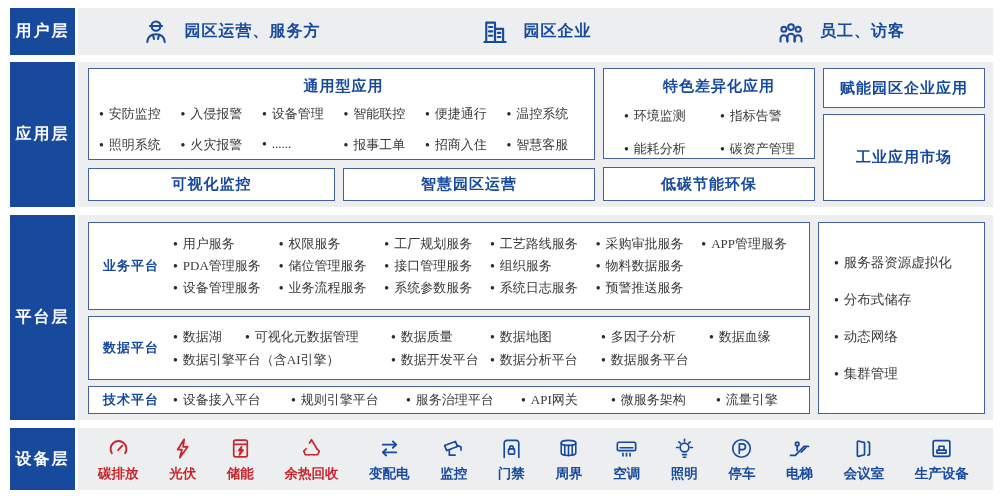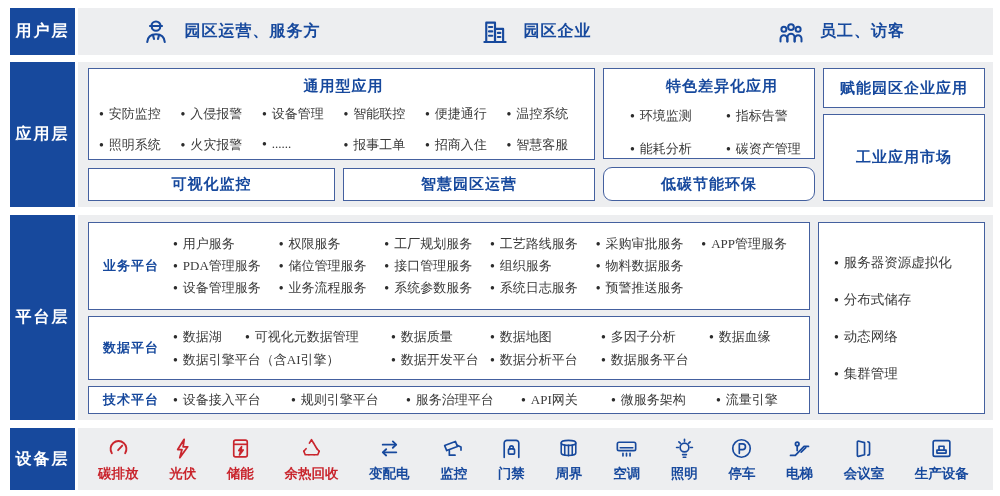--- a/index.html
+++ b/index.html
@@ -34,25 +34,25 @@
   
   .app-content { display:flex; gap:8px; padding:6px 8px 6px 10px; }
   .app-col1 { width:507px; flex:none; display:flex; flex-direction:column; gap:8px; }
   .app-col2 { width:212px; flex:none; display:flex; flex-direction:column; gap:8px; }
   .app-col3 { flex:1; display:flex; flex-direction:column; gap:6px; }
   .general-box { height:92px; padding:8px 6px 0 10px; }
   .general-grid { display:grid; grid-template-columns:repeat(6,1fr); row-gap:13px; margin-top:9px; }
   .app-row { display:flex; gap:8px; height:33px; }
   .visual-box { width:247px; flex:none; }
   .smart-box { flex:1; }
-  .special-box { height:92px; padding:8px 0 0 26px; }
+  .special-box { height:92px; padding:8px 0 0 20px; }
   .special-grid { display:grid; grid-template-columns:96px 1fr; row-gap:15px; margin-top:11px; }
   .empower-box { height:40px; }
   .industrial-box { flex:1; }
-  .lowcarbon-box { height:50px;border-radius:9px; }
+  .lowcarbon-box { height:50px; }
 
   
   .plat-content { display:flex; gap:8px; padding:7px 8px 6px 10px; }
   .plat-left { width:722px; flex:none; display:flex; flex-direction:column; gap:6px; }
   .p-box { display:flex; align-items:center; }
   .p-label { width:84px; flex:none; text-align:center; color:#17499D; font-weight:bold;
     font-size:13px; letter-spacing:1px; }
   .p-items { flex:1; padding-right:2px; }
   .business-box { height:88px; }
   .data-box { height:64px; }

